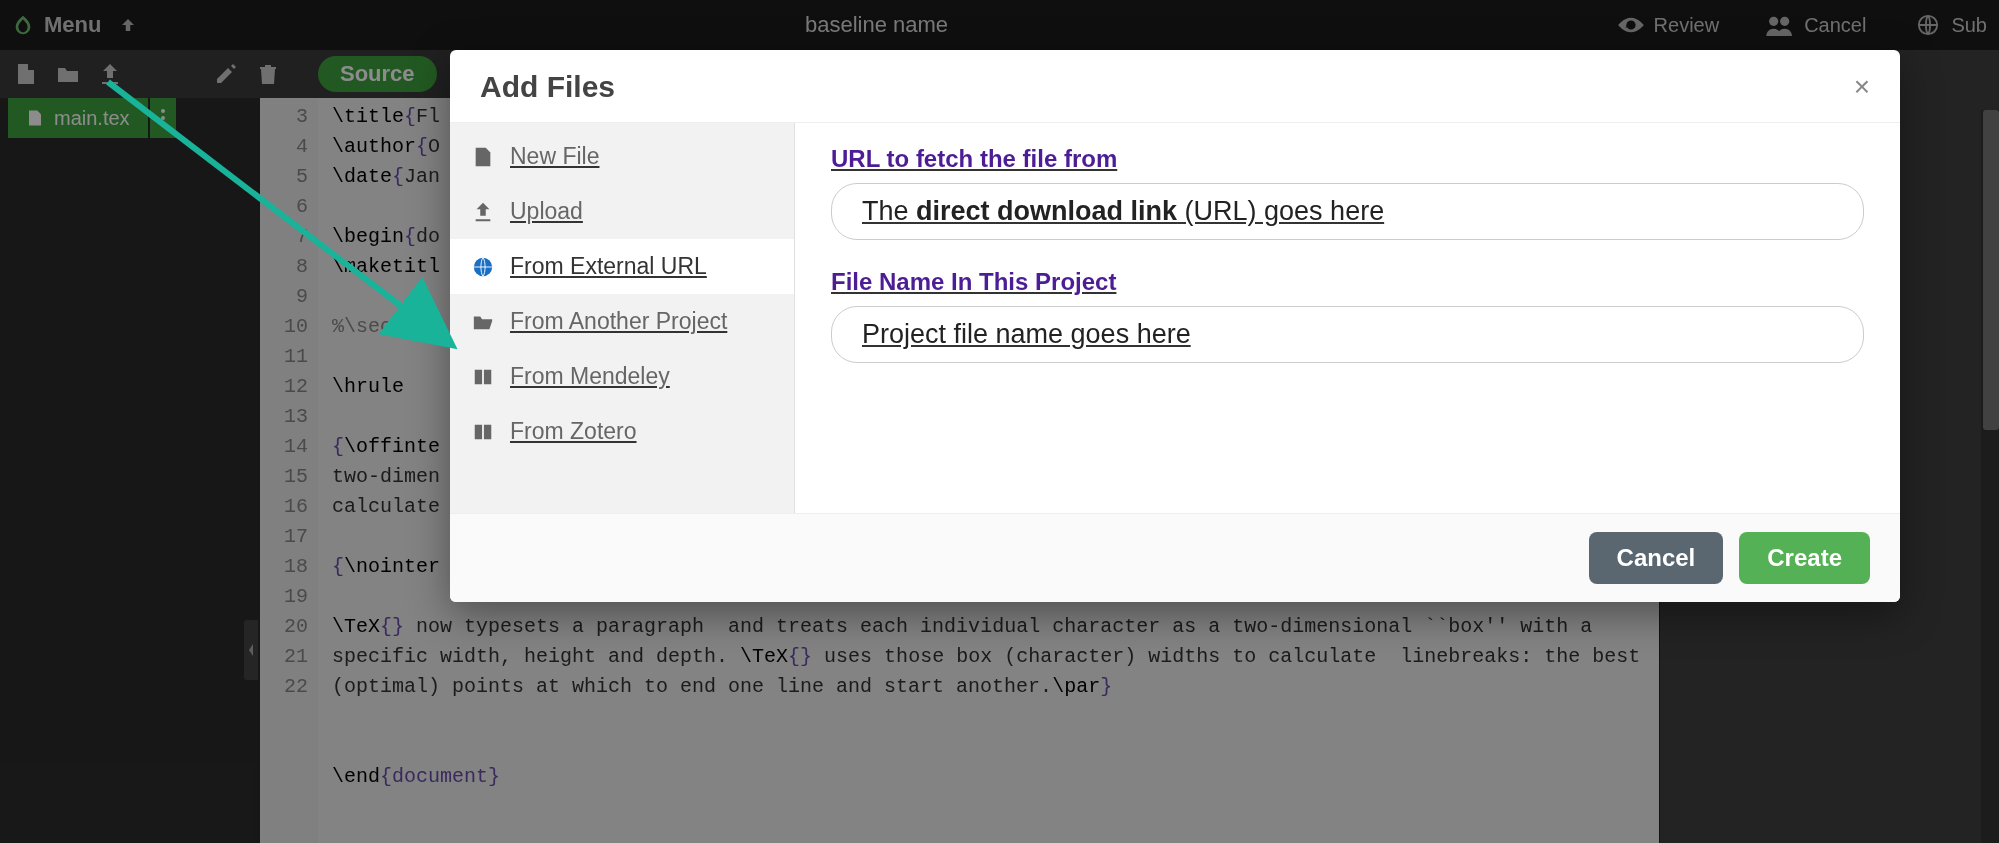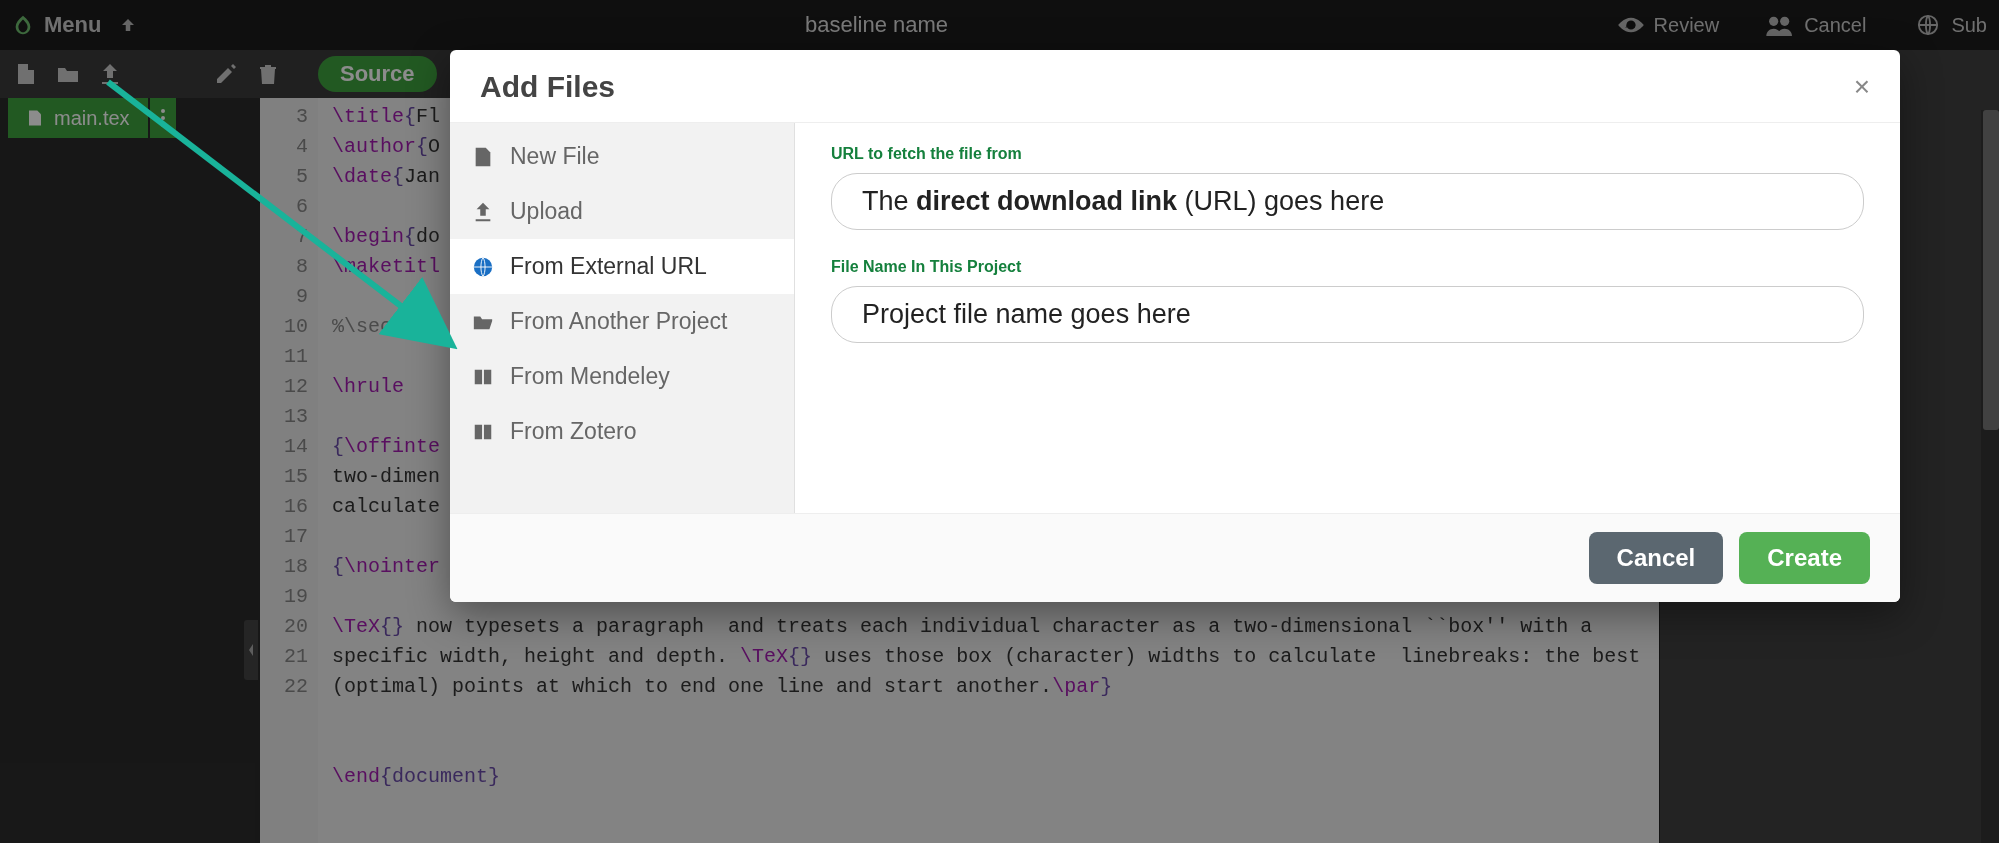--- a/index.html
+++ b/index.html
@@ -32,45 +32,45 @@
   .filetab-row { height: 40px; background: #2b2b2b; display: flex; align-items: stretch; }
   .filetab { background: #3fa33f; color: #fff; display: flex; align-items: center; padding: 0 18px; font-size: 20px; gap: 10px; }
   .filetab svg { width: 18px; height: 18px; fill: #fff; }
   .filetab-more { background: #3fa33f; display:flex; align-items:center; padding:0 10px; margin-left:2px;}
   .filetab-more svg { width:6px; height:20px; fill:#fff; }
 
   
   .editor-wrap { position: absolute; top: 98px; left: 200px; right: 0; bottom: 0; background: #eee; display:flex; }
   .gutter { width: 58px; background: #e9e9e9; color: #888; text-align: right; padding: 4px 10px 0 0; font-family: "Courier New", monospace; font-size: 20px; line-height: 30px; }
   .code { flex: 1; background: #eee; padding: 4px 0 0 14px; font-family: "Courier New", monospace; font-size: 20px; line-height: 30px; color: #333; white-space: pre; overflow: hidden;}
-  .tok-cmd { color: #a21caf; }
+  .tok-cmd { color: #000000; }
   .tok-brace { color: #6a4ba8; }
   .tok-comment { color: #888; }
 
   
   .pdf-panel { position:absolute; top:50px; right:0; width:340px; bottom:0; background:#404040; border-left:1px solid #222;}
   .pdf-scroll { position:absolute; right:0; top:60px; bottom:0; width:18px; background:#333;}
   .pdf-thumb { position:absolute; right:0; top:60px; width:16px; height:320px; background:#777; border-radius:3px;}
 
   
   .overlay { position: absolute; inset: 0; background: rgba(0,0,0,0.45); }
 
   
   .modal { position: absolute; left: 450px; top: 50px; width: 1450px; background: #fff; border-radius: 6px; box-shadow: 0 12px 40px rgba(0,0,0,0.4); color: #333; display:flex; flex-direction:column; }
   .modal-header { display:flex; align-items:center; padding: 20px 30px 18px 30px; border-bottom: 1px solid #eee;}
   .modal-title { font-size: 30px; font-weight: 600; color: #444; }
   .modal-close { margin-left:auto; font-size: 28px; color: #888; cursor:pointer; }
-  .modal-body { display:flex; min-height: 390px; }
+  .modal-body { display:flex; min-height: 390px; text-decoration: underline; }
   .modal-sidebar { width: 345px; background: #f2f2f2; border-right:1px solid #e0e0e0; padding: 6px 0;}
   .ms-item { display:flex; align-items:center; gap: 16px; padding: 14px 22px; font-size: 23px; color: #666; cursor:pointer;}
   .ms-item svg { width: 22px; height: 22px; fill: #666; }
   .ms-item.active { background: #fff; color: #333; }
   .ms-item.active svg { fill: #1a6fc4; }
   .modal-content { flex:1; padding: 22px 36px; }
-  .field-label { font-size: 16px; font-weight: 600; color: #15803d; margin-bottom: 10px;}
+  .field-label { font-size: 24px; font-weight: 600; color: #4c1d95; margin-bottom: 10px;}
   .field-input { width: 100%; border: 1px solid #ccc; border-radius: 26px; padding: 12px 30px; font-size: 27px; color: #222; margin-bottom: 28px; background:#fff;}
   .field-input .b { font-weight: 700; }
   .modal-footer { border-top:1px solid #eee; padding: 18px 30px; display:flex; justify-content:flex-end; gap: 16px; background:#fafafa; border-radius:0 0 6px 6px;}
   .btn { border:none; border-radius: 8px; padding: 12px 28px; font-size: 24px; font-weight: 600; cursor:pointer;}
   .btn-cancel { background: #5b6770; color:#fff;border-radius:8px;}
   .btn-create { background: #55b155; color:#fff;}
 
   
   .arrow-svg { position:absolute; left: 98px; top: 72px; pointer-events:none; }
 

